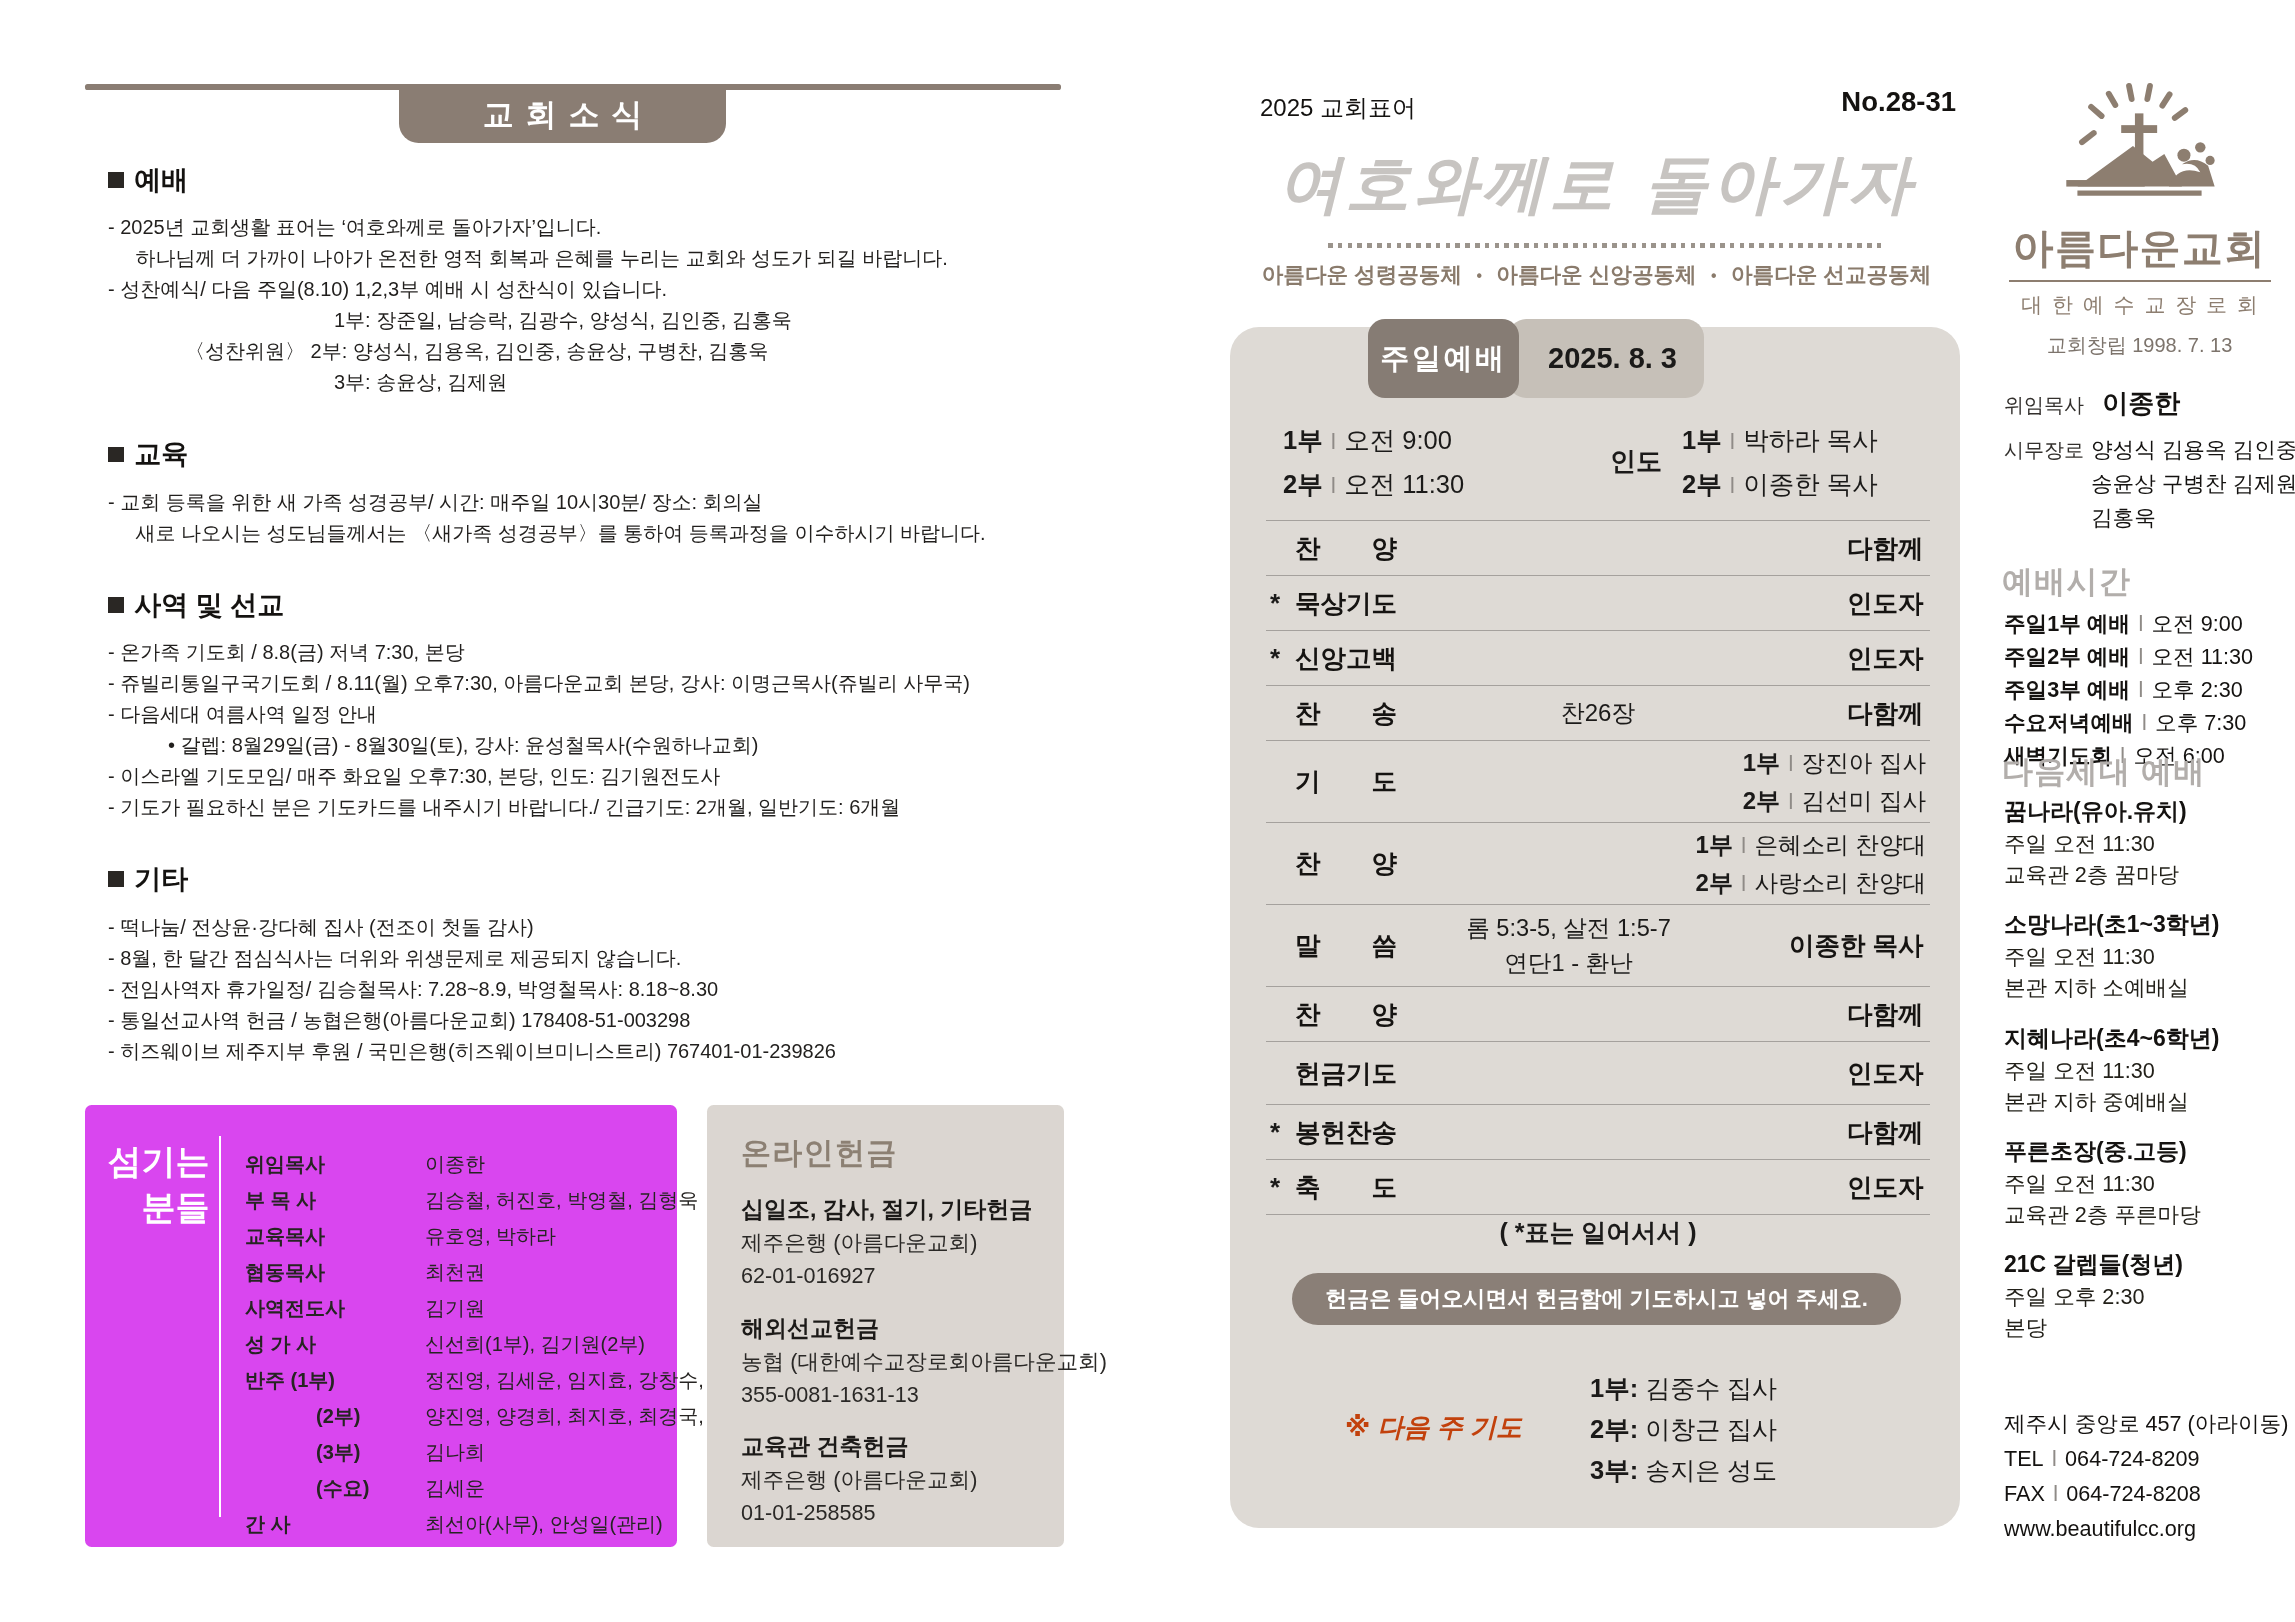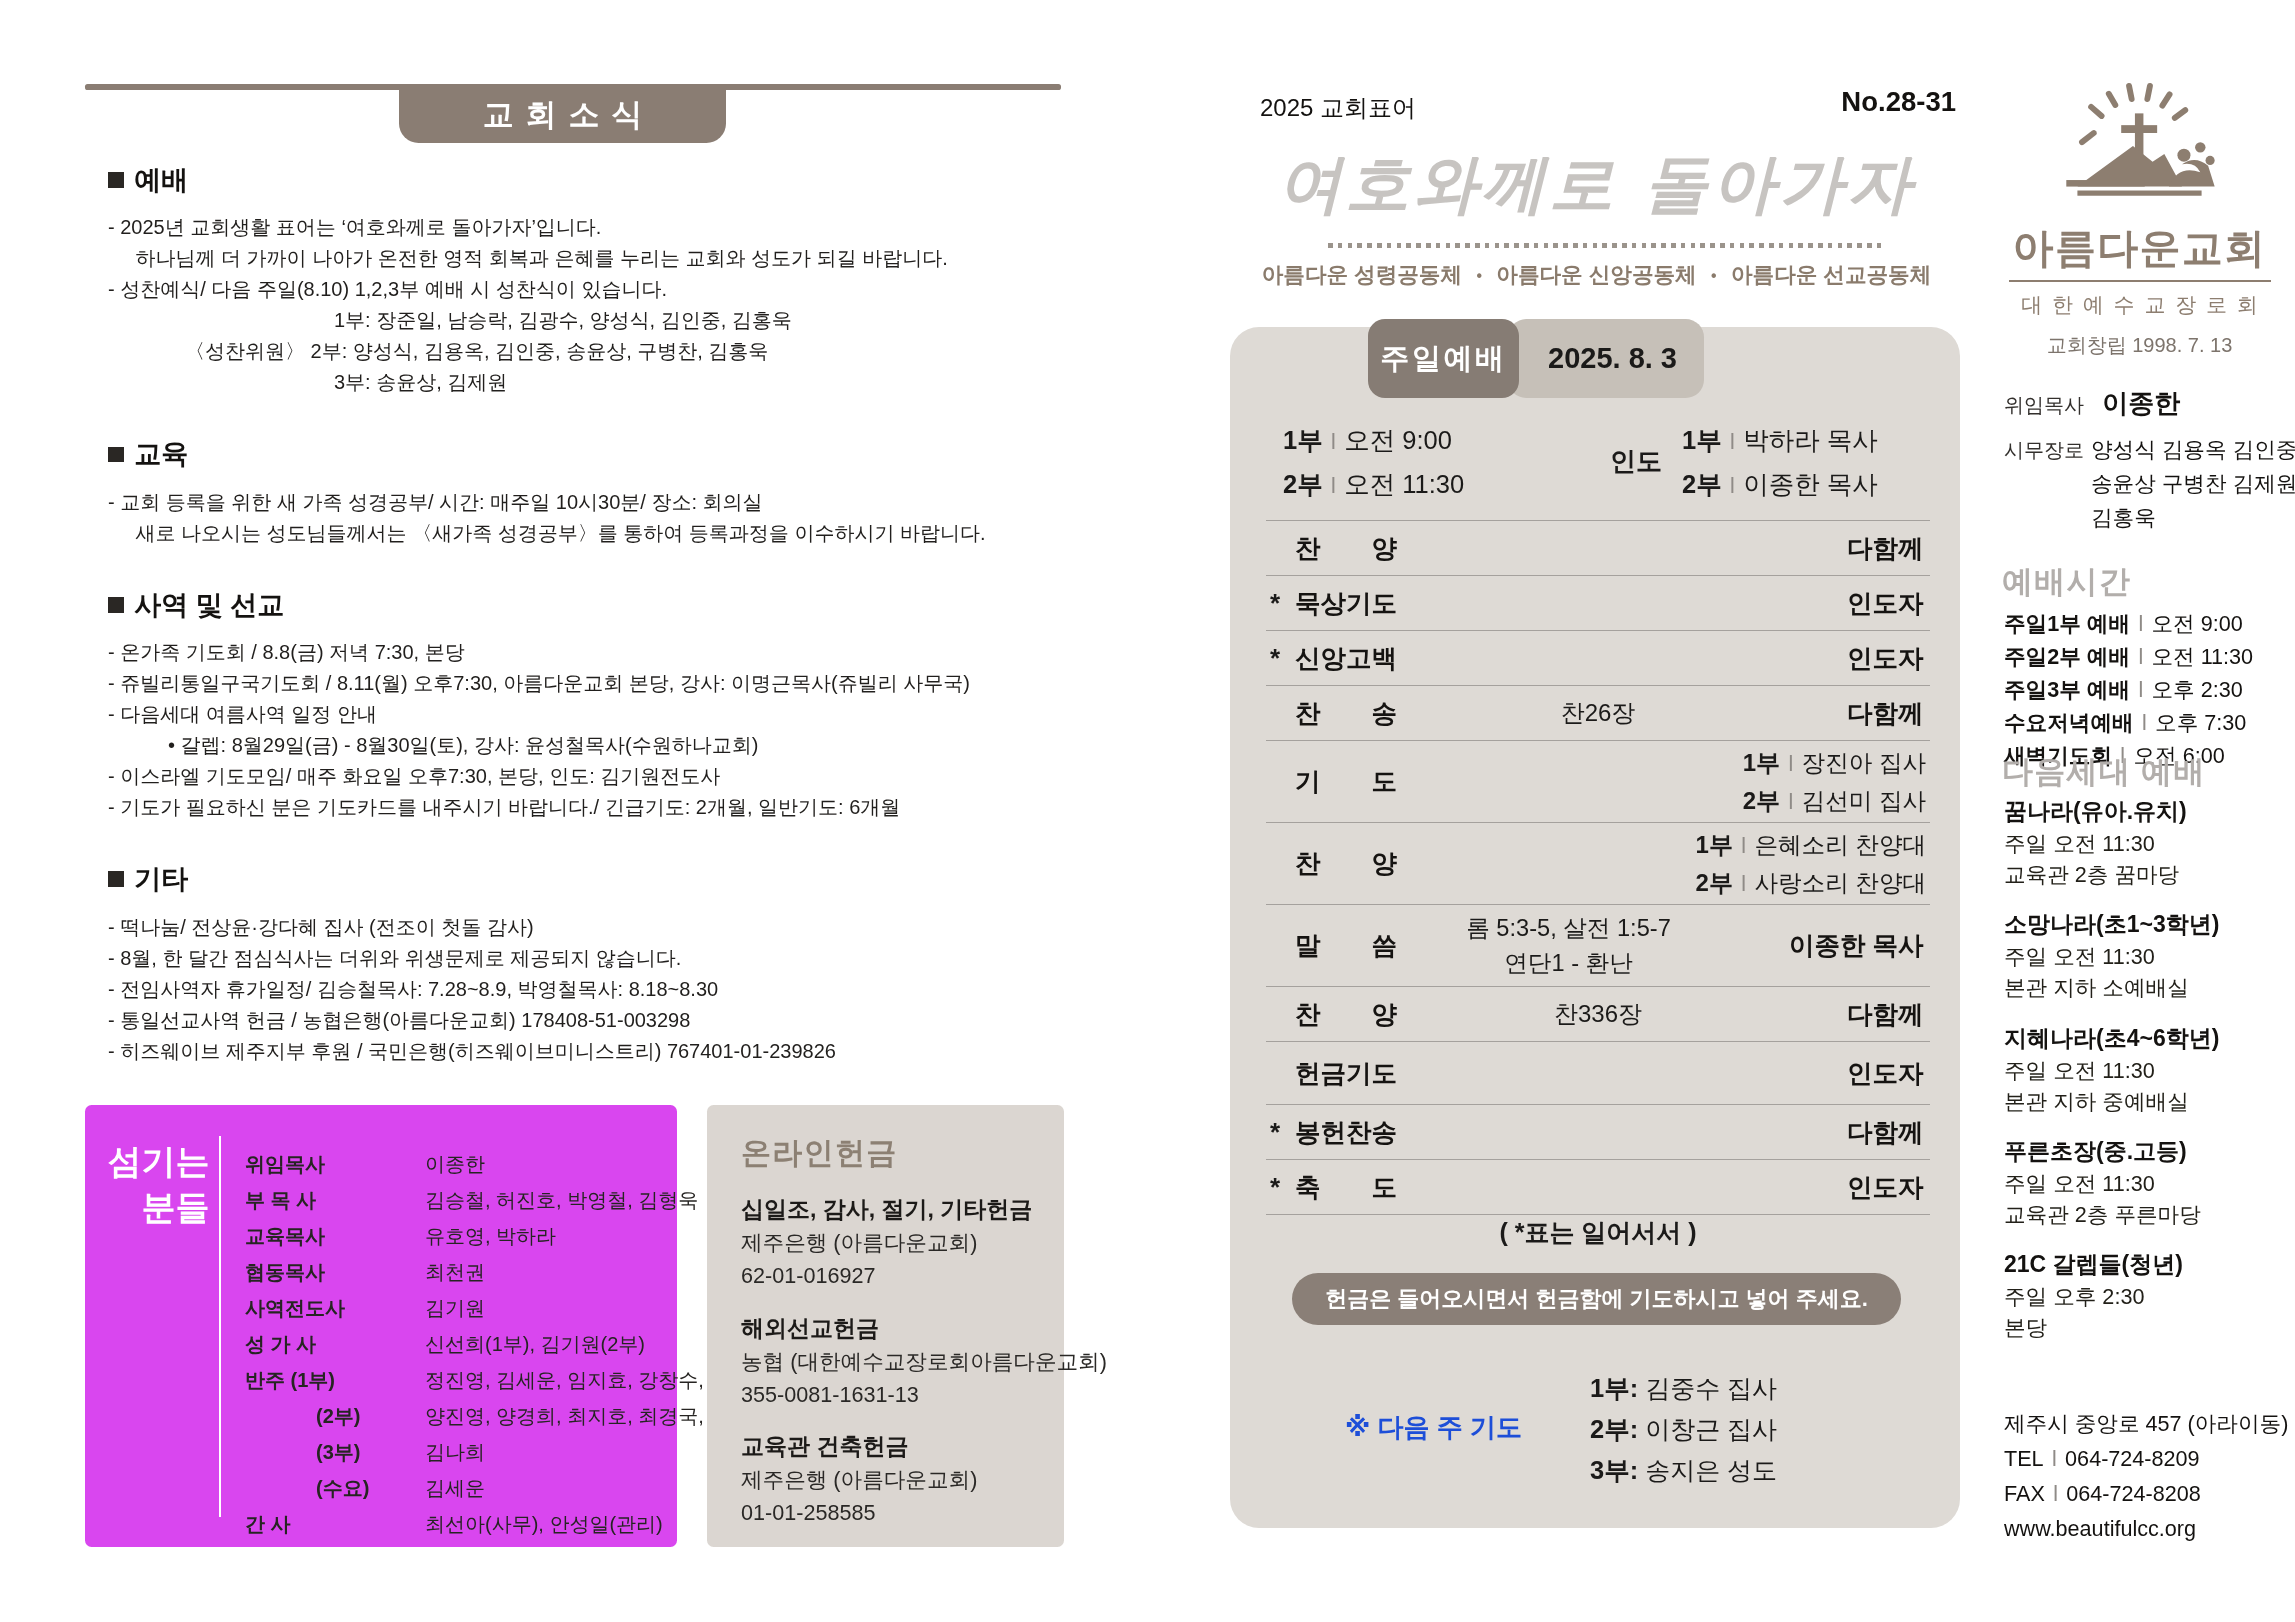--- a/index.html
+++ b/index.html
@@ -79,21 +79,21 @@
   .ocenter{position:absolute;left:0;right:0;text-align:center;font-size:24px;color:#1b1a19;}
   .oby{margin-left:auto;font-size:25.5px;font-weight:bold;color:#151311;padding-right:6.5px;white-space:nowrap;}
   .oparts{margin-left:auto;text-align:left;padding-right:3.9px;}
   .oparts div{font-size:23.6px;line-height:37px;white-space:nowrap;color:#1b1a19;}
   .oparts .pt{font-weight:bold;font-size:24px;}
   .sermon-c{position:absolute;left:157px;right:216px;text-align:center;font-size:23.6px;line-height:35px;color:#1b1a19;}
 
   .c-note{left:1266px;top:1216px;width:664px;text-align:center;font-size:25px;font-weight:bold;color:#1b1a19;}
   .c-banner{left:1292px;top:1273px;width:609px;height:52px;background:#8a7f77;border-radius:26px;
     display:flex;align-items:center;justify-content:center;color:#ffffff;font-size:22px;font-weight:bold;white-space:nowrap;}
-  .c-nextlabel{left:1345px;top:1410px;font-size:26px;font-weight:bold;color:#1d4ed8;}
+  .c-nextlabel{left:1345px;top:1410px;font-size:26px;font-weight:bold;color:#c2410c;font-style:italic;}
   .c-nextlist{left:1590px;top:1368px;}
   .nrow{font-size:25px;line-height:41px;white-space:nowrap;color:#1b1a19;}
   .nrow .pt{font-weight:bold;font-size:25.5px;}
 
   
   .r-logo{left:2048px;top:82px;width:183px;height:134px;}
   .r-name{left:1989px;top:221px;width:301px;text-align:center;font-size:41px;font-weight:bold;color:#8d7e70;letter-spacing:1.3px;}
   .r-rule{left:2009px;top:280px;width:262px;height:2px;background:#8d7e70;}
   .r-denom{left:1989px;top:291px;width:301px;text-align:center;font-size:21px;color:#8d7e70;letter-spacing:9.8px;text-indent:9.8px;white-space:nowrap;}
   .r-found{left:1989px;top:332px;width:301px;text-align:center;font-size:20px;color:#7d746c;}
@@ -314,21 +314,20 @@
       <span class="oitem">말　　씀</span>
     <div class="sermon-c">
       <div>롬 5:3-5,  살전 1:5-7</div>
       <div>연단1 - 환난</div>
     </div>
     <span class="oby">이종한 목사</span>
   </div>
   <div class="orow h1">
       <span class="ostar"></span>
       <span class="oitem">찬　　양</span>
-      <span class="ocenter">찬336장</span>
       <span class="oby">다함께</span>
     </div>
   <div class="orow h3">
       <span class="ostar"></span>
       <span class="oitem">헌금기도</span>
       <span class="ocenter"></span>
       <span class="oby">인도자</span>
     </div>
   <div class="orow h1">
       <span class="ostar">*</span>

